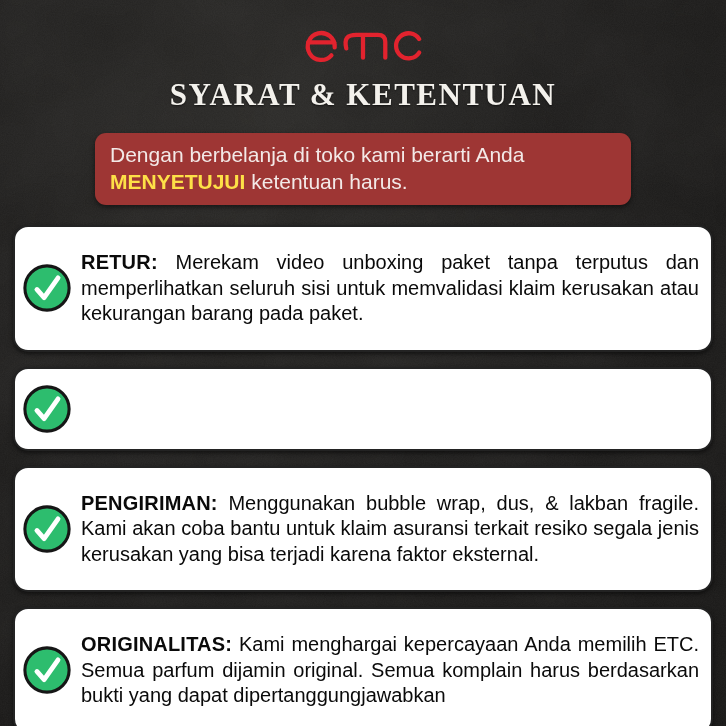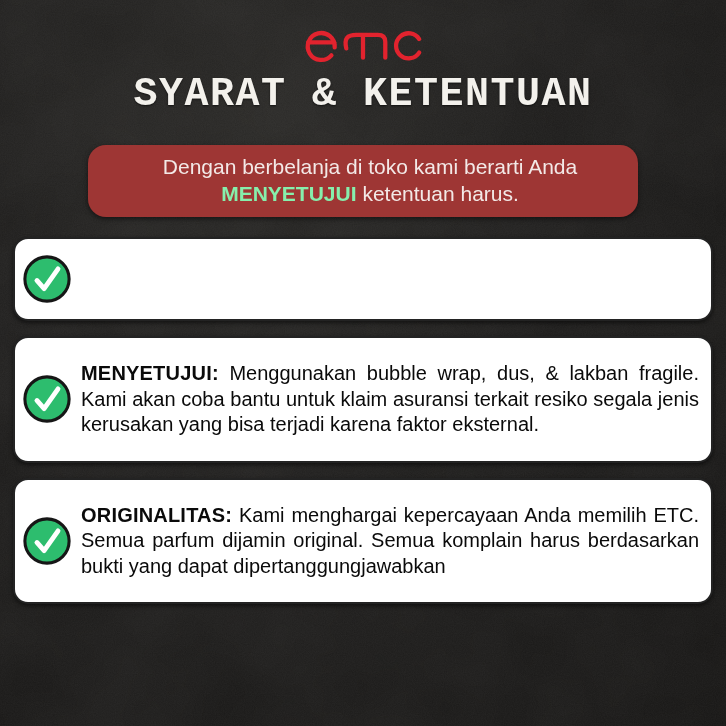--- a/index.html
+++ b/index.html
@@ -19,42 +19,42 @@
     width: 726px; height: 726px;
     pointer-events: none;
   }
   .content {
     position: absolute; inset: 0;
     display: flex; flex-direction: column;
     align-items: center;
   }
   .logo-wrap { margin-top: 14px; height: 52px; }
   .page-title {
-    margin: 4px 0 16px 0;
+    margin: 4px 0 4px 0;
     color: #f3f1ec;
-    font-family: Liberation Mono, monospace;
+    font-family: Liberation Serif, serif;
     font-weight: bold;
-    font-size: 40px;
+    font-size: 31px;
     letter-spacing: 1.5px;
     line-height: 50px;
     text-shadow: 0 1px 2px rgba(0,0,0,.6);
   }
   .notice-box {
     margin-top: 9px;
     width: 506px;
     background: #9e3634;
-    border-radius: 18px;
-    padding: 8px 15px 10px 29px;
-    text-align: center;
+    border-radius: 11px;
+    padding: 8px 15px 10px 15px;
+    text-align: left;
     color: #f3e9e7;
     font-size: 21px;
     line-height: 27px;
     box-shadow: 0 2px 5px rgba(0,0,0,.5);
   }
-  .notice-box b { color: #86efac; }
+  .notice-box b { color: #fde047; }
   .terms { margin-top: 20px; width: 700px; }
   .term-card {
     box-sizing: border-box;
     width: 700px;
     min-height: 84px;
     background: #ffffff;
     border: 2px solid #232323;
     border-radius: 15px;
     margin-bottom: 15px;
     padding: 3px 12px 3px 7px;
@@ -114,38 +114,47 @@
     <h1 class="page-title">SYARAT &amp; KETENTUAN</h1>
 
     <div class="notice-box">
       <span>Dengan berbelanja di toko kami berarti Anda</span><br>
       <b>MENYETUJUI</b>
       <span>ketentuan harus.</span>
     </div>
 
     <div class="terms">
 
+      <div class="term-card">
+        <div class="check-wrap">
+          <svg width="50" height="50" viewBox="0 0 52 52">
+            <circle cx="26" cy="26" r="23" fill="#2dbd6e" stroke="#161616" stroke-width="3.2"></circle>
+            <path d="M 15.5 27.5 L 23 36 L 37.5 15.5" fill="none" stroke="#ffffff" stroke-width="5" stroke-linecap="round" stroke-linejoin="round"></path>
+          </svg>
+        </div>
+        <p class="term-text"><b>RETUR:</b> <span>Merekam video unboxing paket tanpa terputus dan memperlihatkan seluruh sisi untuk memvalidasi klaim kerusakan atau kekurangan barang pada paket.</span></p>
+      </div>
 
       <div class="term-card">
         <div class="check-wrap">
           <svg width="50" height="50" viewBox="0 0 52 52">
             <circle cx="26" cy="26" r="23" fill="#2dbd6e" stroke="#161616" stroke-width="3.2"></circle>
             <path d="M 15.5 27.5 L 23 36 L 37.5 15.5" fill="none" stroke="#ffffff" stroke-width="5" stroke-linecap="round" stroke-linejoin="round"></path>
           </svg>
         </div>
       </div>
 
       <div class="term-card">
         <div class="check-wrap">
           <svg width="50" height="50" viewBox="0 0 52 52">
             <circle cx="26" cy="26" r="23" fill="#2dbd6e" stroke="#161616" stroke-width="3.2"></circle>
             <path d="M 15.5 27.5 L 23 36 L 37.5 15.5" fill="none" stroke="#ffffff" stroke-width="5" stroke-linecap="round" stroke-linejoin="round"></path>
           </svg>
         </div>
-        <p class="term-text"><b>MENYETUJUI:</b> <span>Menggunakan bubble wrap, dus, &amp; lakban fragile. Kami akan coba bantu untuk klaim asuransi terkait resiko segala jenis kerusakan yang bisa terjadi karena faktor eksternal.</span></p>
+        <p class="term-text"><b>PENGIRIMAN:</b> <span>Menggunakan bubble wrap, dus, &amp; lakban fragile. Kami akan coba bantu untuk klaim asuransi terkait resiko segala jenis kerusakan yang bisa terjadi karena faktor eksternal.</span></p>
       </div>
 
       <div class="term-card">
         <div class="check-wrap">
           <svg width="50" height="50" viewBox="0 0 52 52">
             <circle cx="26" cy="26" r="23" fill="#2dbd6e" stroke="#161616" stroke-width="3.2"></circle>
             <path d="M 15.5 27.5 L 23 36 L 37.5 15.5" fill="none" stroke="#ffffff" stroke-width="5" stroke-linecap="round" stroke-linejoin="round"></path>
           </svg>
         </div>
         <p class="term-text"><b>ORIGINALITAS:</b> <span>Kami menghargai kepercayaan Anda memilih ETC. Semua parfum dijamin original. Semua komplain harus berdasarkan bukti yang dapat dipertanggungjawabkan</span></p>

